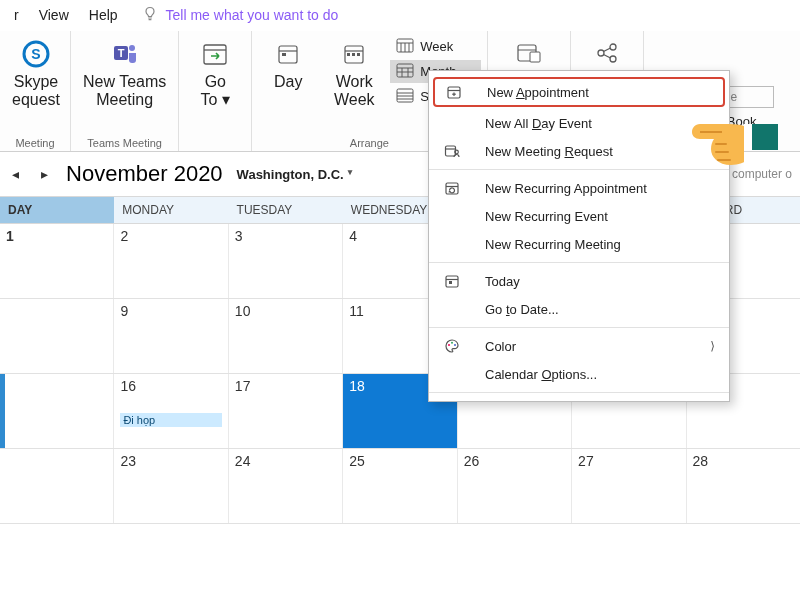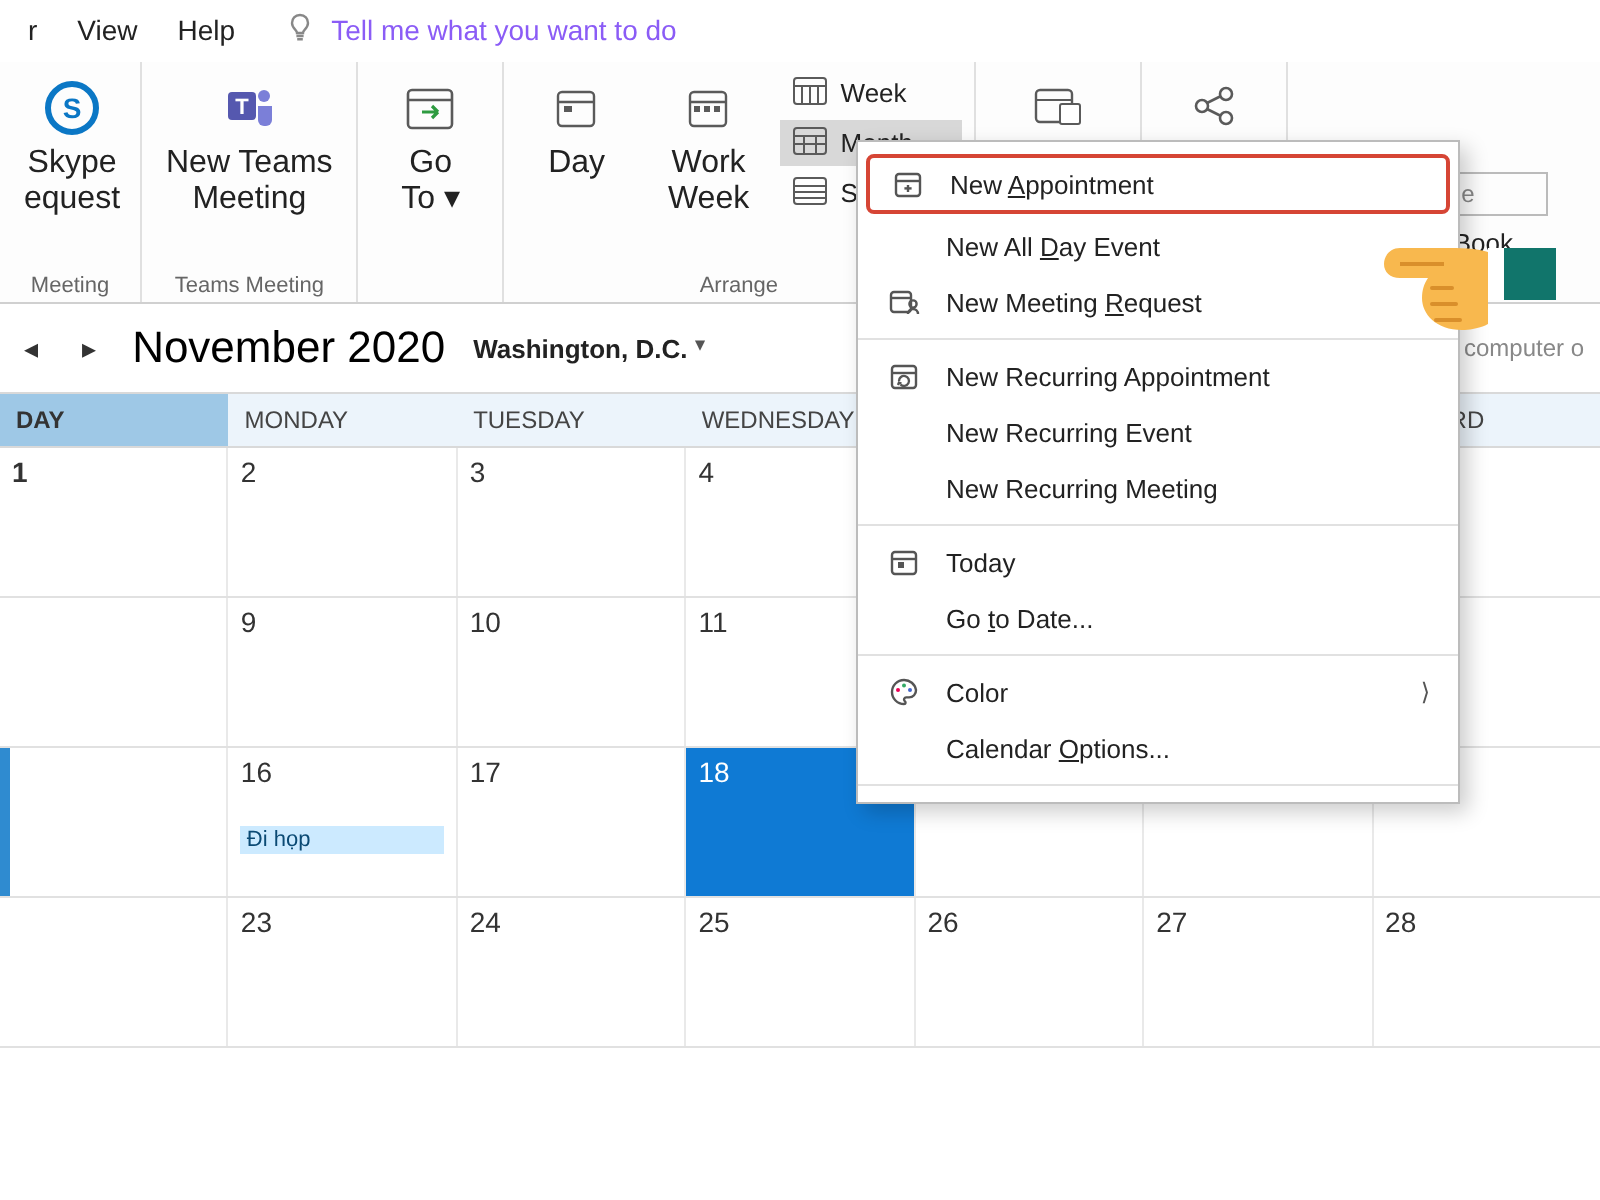--- a/index.html
+++ b/index.html
@@ -45,21 +45,21 @@
 .calcell{flex:1;border-right:1px solid #e9e9e9;position:relative;padding:4px 6px;font-size:13px;color:#333}
 .calcell:last-child{border-right:none}
 .calcell .num{font-size:14px}
 .calcell.today .num{font-weight:700}
 .calcell.selected{background:#0f7ad4;color:#fff}
 .calcell .marker{position:absolute;left:0;top:0;bottom:0;width:5px;background:#2f8bd0}
 .event{margin-top:19px;background:#cceaff;color:#0b4a74;font-size:11px;padding:1px 3px}
 
 
 .ctxmenu{position:absolute;left:428px;top:70px;width:300px;background:#fff;border:1px solid #bcbcbc;box-shadow:4px 4px 10px rgba(0,0,0,0.2);z-index:10;padding:4px 0}
-.ctxitem{display:flex;align-items:center;gap:12px;padding:5px 14px;font-size:13px;color:#222}
+.ctxitem{display:flex;align-items:center;gap:24px;padding:5px 14px;font-size:13px;color:#222}
 .ctxitem .ic{width:18px;height:18px;display:flex;align-items:center;justify-content:center;font-size:14px;color:#555}
 .ctxitem .arrow{margin-left:auto;color:#555;font-size:12px}
 .ctxitem.hl{border:2px solid #d64535;border-radius:4px;margin:2px 4px;padding:4px 10px}
 .ctxsep{height:1px;background:#e1e1e1;margin:4px 0}
 .acc{text-decoration:underline}
 
 
 .hand{position:absolute;left:688px;top:96px;z-index:20}
 .hand svg{width:90px;height:80px}
 </style>

